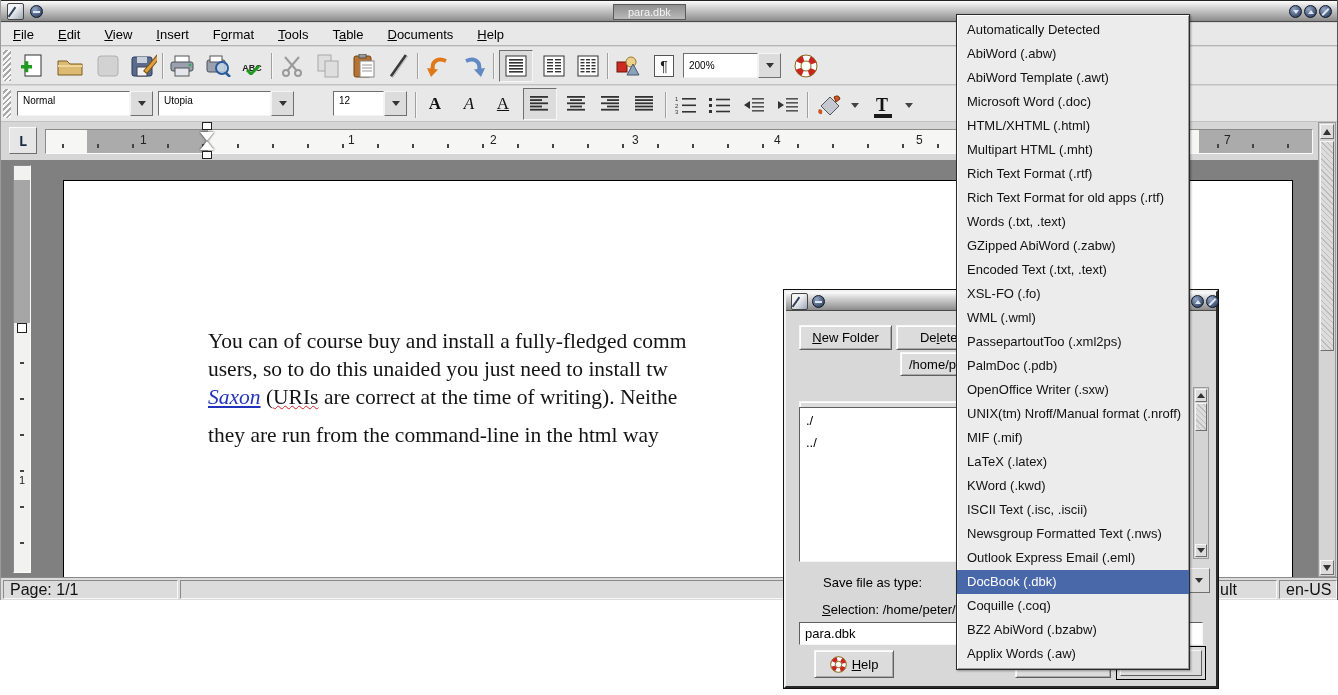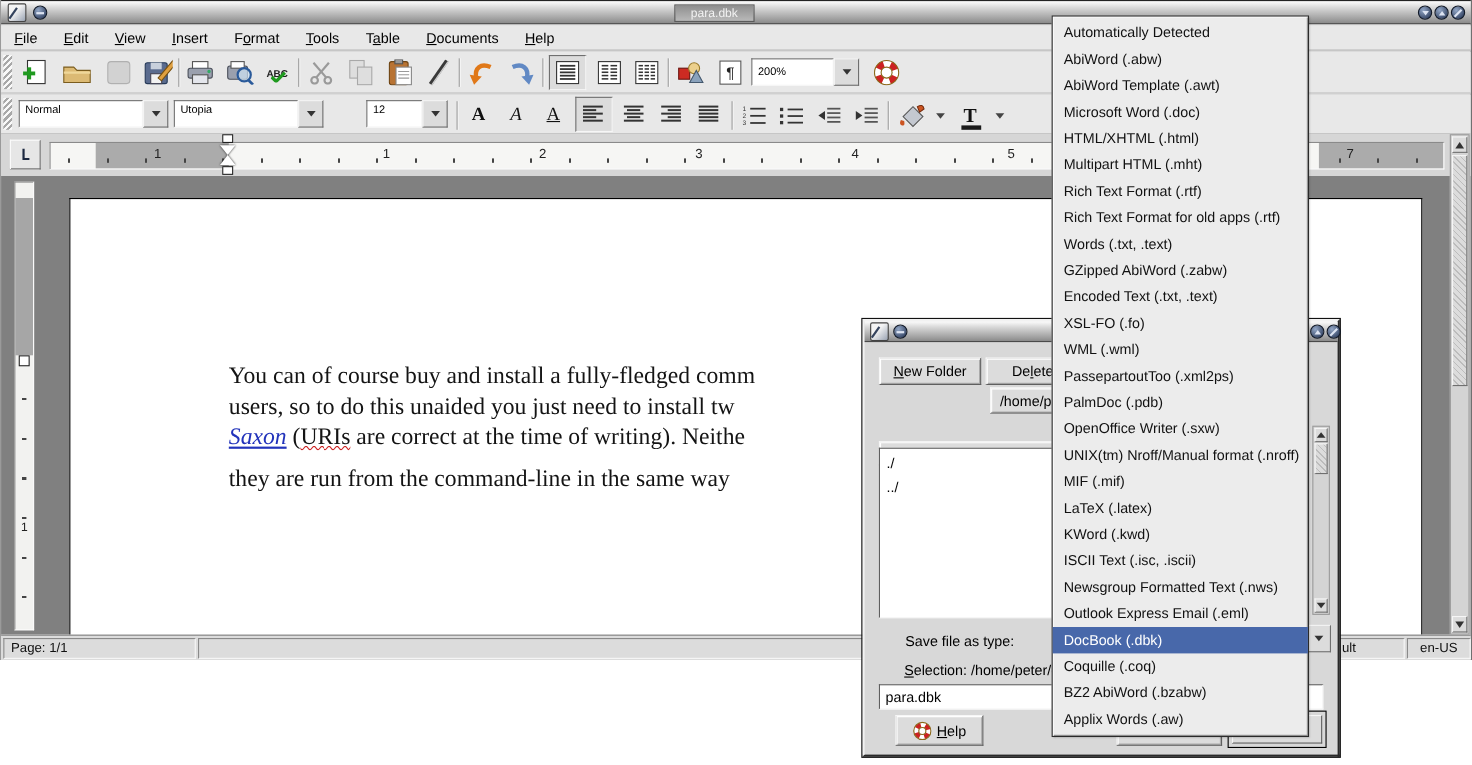--- a/index.html
+++ b/index.html
@@ -119,21 +119,21 @@
     border-right:4px solid transparent; border-bottom:6px solid #333; }
   .sb-tri-dn { width:0; height:0; border-left:4px solid transparent;
     border-right:4px solid transparent; border-top:6px solid #333; }
   .sb-thumb { position:absolute; left:1px; right:1px; background:#dcdcdc;
     border:1px solid; border-color:#f6f6f6 #6f6f6f #6f6f6f #f6f6f6;
     background-image:repeating-linear-gradient(45deg,transparent 0 3px,#bcbcbc 3px 4px); }
   #main-scrollbar { position:absolute; right:1px; top:122px; width:18px; height:455px; }
 
   
   #statusbar { position:absolute; left:0; top:577px; width:100%; height:23px;
-    background:#dcdcdc; border-top:1px solid #8a8a8a; font-size:12px; color:#111; }
+    background:#dcdcdc; border-top:1px solid #8a8a8a; font-size:16px; color:#111; }
   .status-seg { position:absolute; top:2px; height:19px; line-height:17px;
     border:1px solid; border-color:#8a8a8a #f8f8f8 #f8f8f8 #8a8a8a; padding:0 6px;
     background:#dcdcdc; white-space:nowrap; overflow:hidden; }
 
   
   #save-dialog { position:absolute; left:784px; top:290px; width:434px; height:398px;
     background:#d8d8d8; border:2px solid; border-color:#f2f2f2 #2a2a2a #2a2a2a #f2f2f2;
     outline:1px solid #111; z-index:40; font-size:13px; }
   #save-dialog .titlebar { height:19px; border-top:none; }
   .gbtn { position:absolute; background:#dcdcdc; border:1px solid;
@@ -603,21 +603,21 @@
       <div class="vticks"></div>
       <div class="vgray"></div>
       <div id="v-margin-marker"></div>
       <span class="vnum">1</span>
     </div>
     <div id="page">
       <div id="doc-text">
         <div>You can of course buy and install a fully-fledged comm</div>
         <div>users, so to do this unaided you just need to install tw</div>
         <div><span class="doc-link">Saxon</span><span> (</span><span class="misspelled">URIs</span><span> are correct at the time of writing). Neithe</span></div>
-        <div class="para2">they are run from the command-line in the same way</div>
+        <div class="para2">they are run from the command-line in the html way</div>
       </div>
     </div>
   </div>
 
   <div id="main-scrollbar" class="scrollbar-v">
     <div class="sb-btn" style="top:1px;">
         <span class="sb-tri-up"></span>
       </div>
     <div class="sb-thumb" style="top:18px; height:210px;"></div>
     <div class="sb-btn" style="bottom:1px;">

